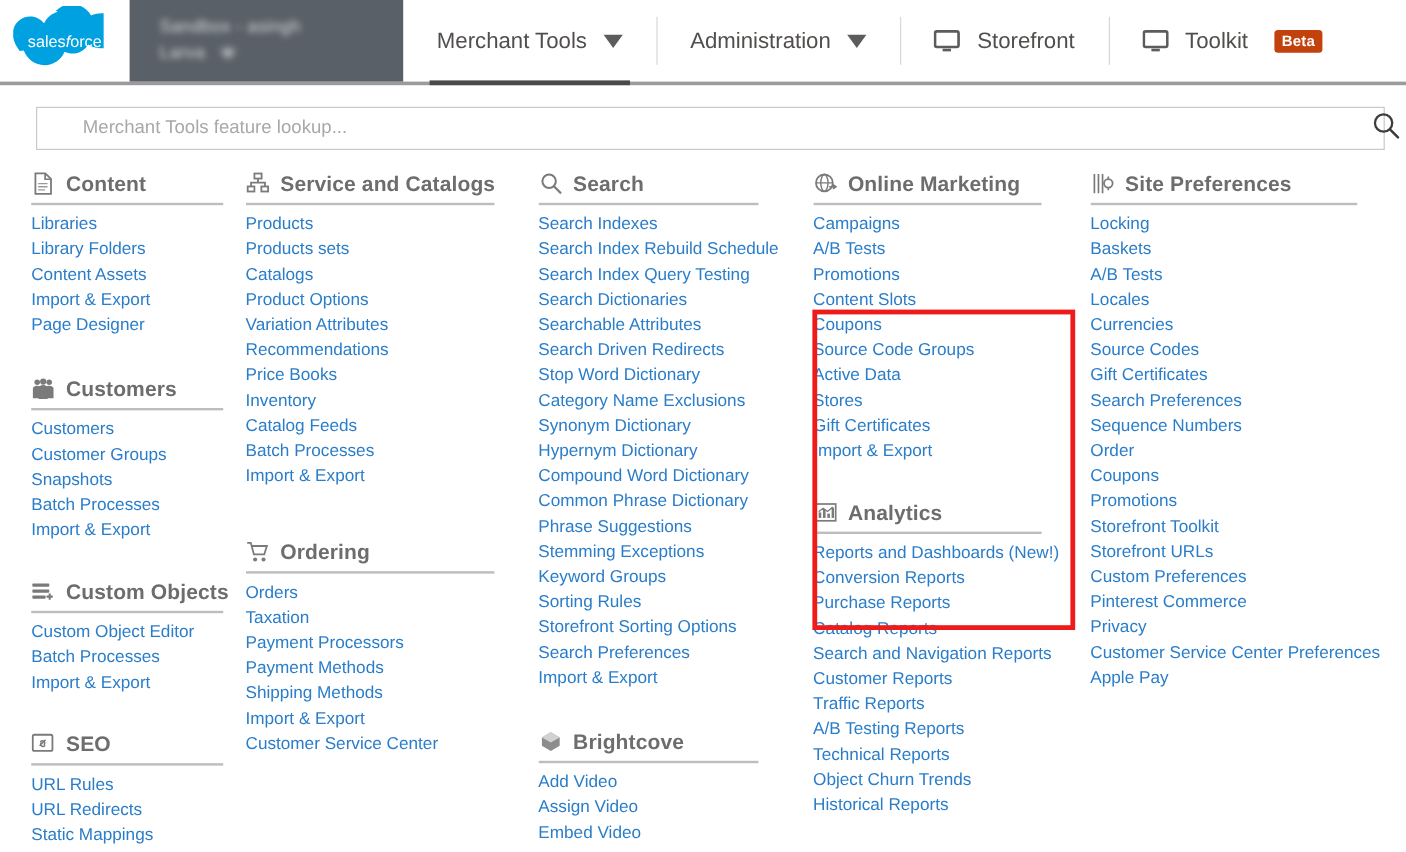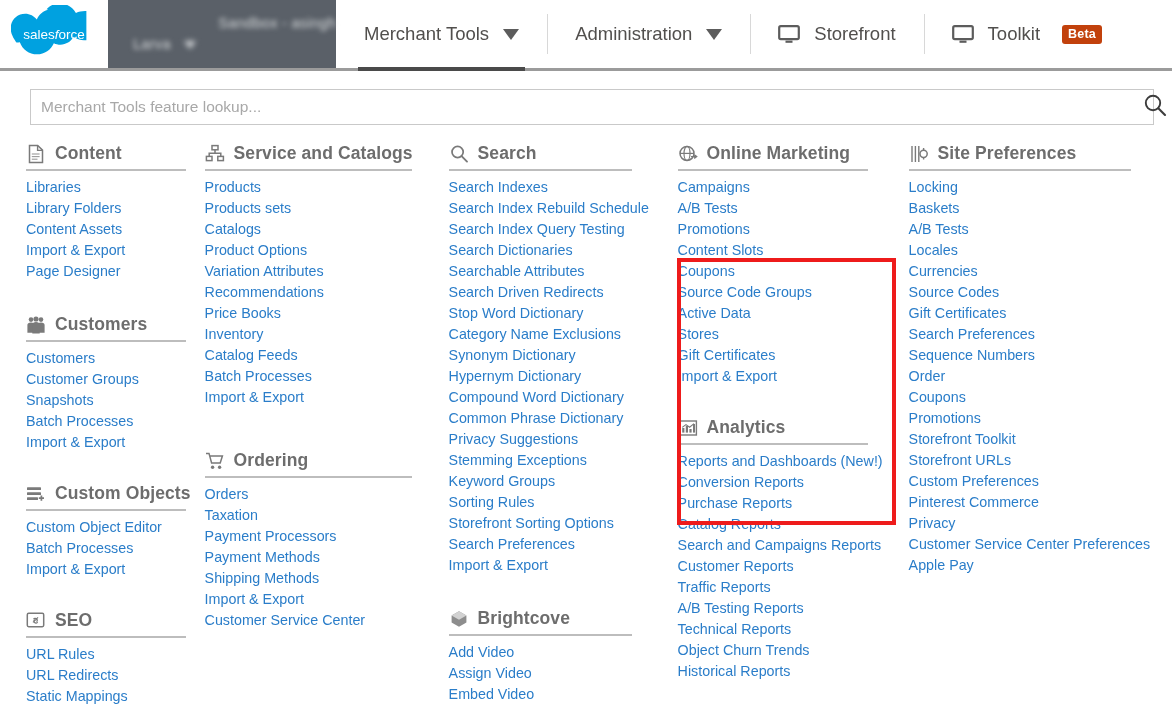--- a/index.html
+++ b/index.html
@@ -12,21 +12,20 @@
   }
 
   
   .topbar {
     position: relative;
     height: 71px;
     background: #ffffff;
     display: flex;
     align-items: stretch;
     border-bottom: 3px solid #9b9b9b;
-    text-align: right;
   }
   .logo-wrap {
     width: 108px;
     display: flex;
     align-items: center;
     justify-content: center;
     flex: 0 0 108px;
   }
   .sf-cloud { display:block; }
 
@@ -109,20 +108,21 @@
     align-items: center;
   }
   .searchbox {
     flex: 1;
     position: relative;
     height: 36px;
     border: 1px solid #c9c9c9;
     background: #ffffff;
     display: flex;
     align-items: center;
+    padding-left: 28px;
   }
   .searchbox input {
     border: none;
     outline: none;
     width: 100%;
     height: 100%;
     padding: 0 40px 0 10px;
     font-size: 15.5px;
     color: #444;
     font-family: "Liberation Sans", sans-serif;
@@ -151,21 +151,21 @@
   .col-1 { flex: 0 0 203px; padding-left: 26px; }
   .col-2 { flex: 0 0 244px; padding-left: 0px; }
   .col-3 { flex: 0 0 218px; padding-left: 0px; }
   .col-4 { flex: 0 0 232px; padding-left: 11px; }
   .col-5 { flex: 1;         padding-left: 10px; }
 
   .section { margin-bottom: 26px; }
 
   .sec-head {
     display: flex;
-    align-items: center;
+    align-items: flex-start;
     gap: 9px;
     padding-bottom: 5px;
   }
   .sec-title {
     font-size: 17.5px;
     font-weight: bold;
     color: #6d6d6d;
     letter-spacing: .1px;
     white-space: nowrap;
   }
@@ -410,21 +410,21 @@
       <a class="lnk">Search Index Query Testing</a>
       <a class="lnk">Search Dictionaries</a>
       <a class="lnk">Searchable Attributes</a>
       <a class="lnk">Search Driven Redirects</a>
       <a class="lnk">Stop Word Dictionary</a>
       <a class="lnk">Category Name Exclusions</a>
       <a class="lnk">Synonym Dictionary</a>
       <a class="lnk">Hypernym Dictionary</a>
       <a class="lnk">Compound Word Dictionary</a>
       <a class="lnk">Common Phrase Dictionary</a>
-      <a class="lnk">Privacy Suggestions</a>
+      <a class="lnk">Phrase Suggestions</a>
       <a class="lnk">Stemming Exceptions</a>
       <a class="lnk">Keyword Groups</a>
       <a class="lnk">Sorting Rules</a>
       <a class="lnk">Storefront Sorting Options</a>
       <a class="lnk">Search Preferences</a>
       <a class="lnk">Import &amp; Export</a>
     </div>
 
     <div class="section" style="margin-top:32px">
       <div class="sec-head">
@@ -479,21 +479,21 @@
             </g>
           <path d="M4.2 9.4l3.8-2.8 3.6 2.6 4.4-3.6" fill="none" stroke="#7a7a7a" stroke-width="1.1"></path>
         </svg>
         <span class="sec-title">Analytics</span>
       </div>
       <div class="sec-rule" style="width:190px"></div>
       <a class="lnk">Reports and Dashboards (New!)</a>
       <a class="lnk">Conversion Reports</a>
       <a class="lnk">Purchase Reports</a>
       <a class="lnk">Catalog Reports</a>
-      <a class="lnk">Search and Campaigns Reports</a>
+      <a class="lnk">Search and Navigation Reports</a>
       <a class="lnk">Customer Reports</a>
       <a class="lnk">Traffic Reports</a>
       <a class="lnk">A/B Testing Reports</a>
       <a class="lnk">Technical Reports</a>
       <a class="lnk">Object Churn Trends</a>
       <a class="lnk">Historical Reports</a>
     </div>
 
   </div>
 

